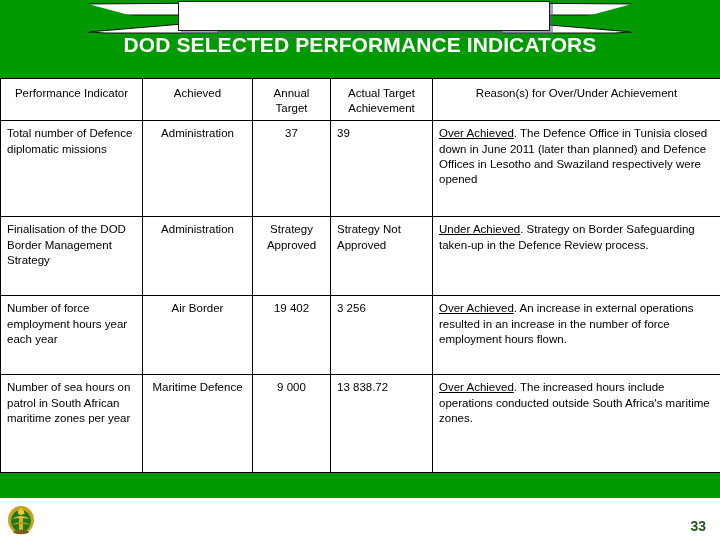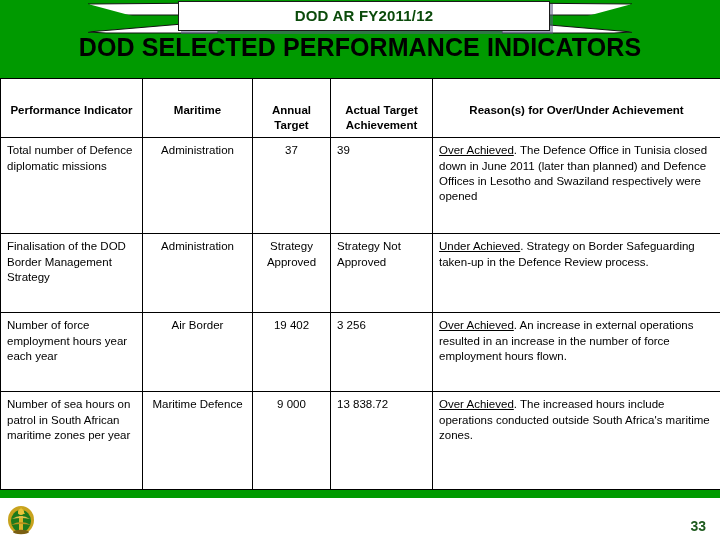--- a/index.html
+++ b/index.html
@@ -63,23 +63,23 @@
     white-space: nowrap;
   }
 
   
   #slide-title {
     position: absolute;
     left: 0;
     top: 33px;
     width: 720px;
     text-align: center;
-    font-size: 25px;
-    font-weight: bold;
-    color: #000000;
+    font-size: 21px;
+    font-weight: bold;
+    color: #ffffff;
     letter-spacing: 0.1px;
     white-space: nowrap;
   }
 
   
   #perf-table {
     position: absolute;
     left: 0;
     top: 78px;
     width: 720px;
@@ -90,25 +90,25 @@
   #perf-table td, #perf-table th {
     border: 1px solid #000000;
     background: #FFFFFF;
     vertical-align: top;
     padding: 5px 6px 4px 6px;
     font-size: 11.5px;
     color: #000000;
     line-height: 1.32;
   }
   #perf-table thead th {
-    font-weight: bold;
+    font-weight: normal;
     text-align: center;
     vertical-align: top;
     font-size: 11.5px;
-    padding-top: 24px;
+    padding-top: 7px;
   }
   .col-indicator  { width: 142px; }
   .col-programme  { width: 110px; }
   .col-annual     { width: 78px;  }
   .col-actual     { width: 102px; }
   .col-reason     { width: 288px; }
 
   td.c-indicator { text-align: left; }
   td.c-programme { text-align: center; }
   td.c-annual    { text-align: center; }
@@ -201,37 +201,36 @@
       <polygon points="0,2 52,16 0,30" fill="#009A00"></polygon>
     </svg>
 
     <svg id="ribbon-tail-right" class="ribbon-tail" viewBox="0 0 130 32" preserveAspectRatio="none">
       <polygon points="130,2 0,1 0,13 112,13" fill="#FFFFFF" stroke="#111111" stroke-width="1"></polygon>
       <polygon points="130,30 0,19 0,31 112,31" fill="#FFFFFF" stroke="#111111" stroke-width="1"></polygon>
       <polygon points="130,2 78,16 130,30" fill="#009A00"></polygon>
     </svg>
 
     <div id="ribbon-box"></div>
-    <div id="ribbon-title">DOD AR FY2011/12</div>
   </div>
 
   <div id="slide-title">DOD SELECTED PERFORMANCE INDICATORS</div>
 
   <table id="perf-table">
     <colgroup>
       <col class="col-indicator">
       <col class="col-programme">
       <col class="col-annual">
       <col class="col-actual">
       <col class="col-reason">
     </colgroup>
     <thead>
       <tr>
         <th>Performance Indicator</th>
-        <th>Maritime</th>
+        <th>Achieved</th>
         <th>Annual Target</th>
         <th>Actual Target Achievement</th>
         <th>Reason(s) for Over/Under Achievement</th>
       </tr>
     </thead>
     <tbody>
       <tr class="r0">
         <td class="c-indicator">Total number of Defence diplomatic missions</td>
         <td class="c-programme">Administration</td>
         <td class="c-annual">37</td>

